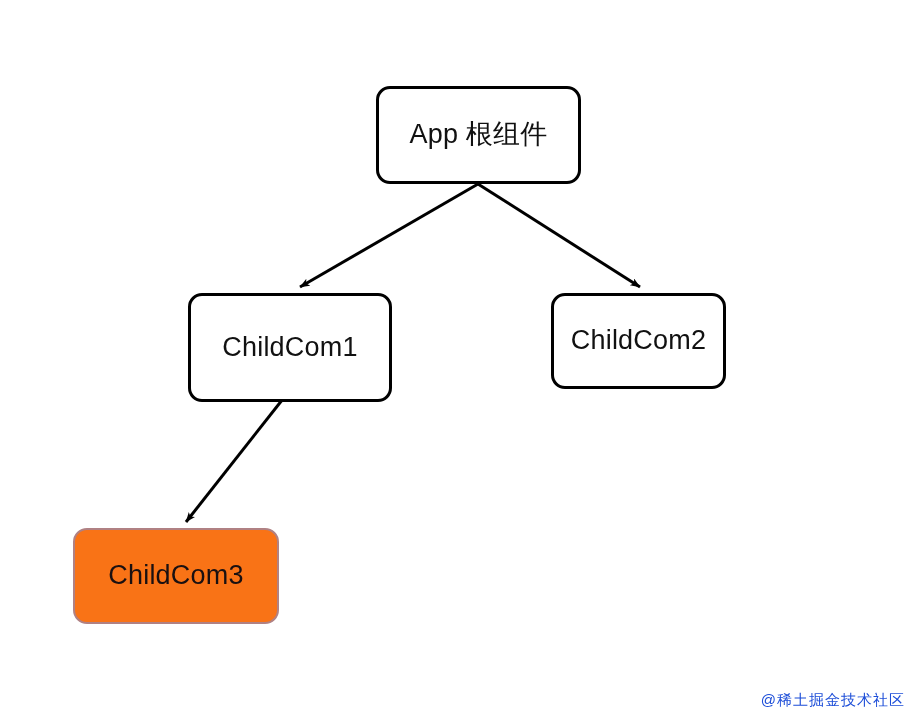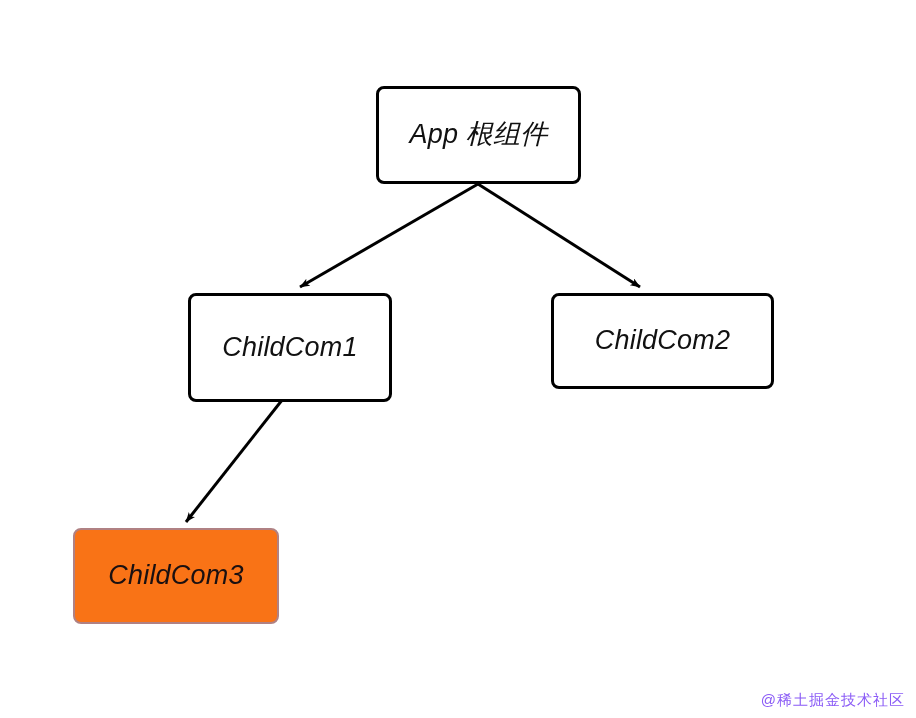--- a/index.html
+++ b/index.html
@@ -20,50 +20,49 @@
     left: 0;
     width: 916px;
     height: 718px;
   }
   .node-box {
     position: absolute;
     box-sizing: border-box;
     display: flex;
     align-items: center;
     justify-content: center;
-    border-radius: 8px;
+    border-radius: 14px;
     border: 3px solid #000000;
     background: #ffffff;
     color: #111111;
     font-size: 27px;
     line-height: 1.1;
     letter-spacing: 0.2px;
     white-space: nowrap;
     user-select: none;
-    font-style: italic;
   }
   .node-box.highlighted {
     background: #f97316;
     border-color: #b08183;
     border-width: 2px;
     color: #1a1011;
   }
   #node-app        { left: 376px; top: 86px;  width: 205px; height: 98px; }
   #node-child1     { left: 188px; top: 293px; width: 204px; height: 109px; justify-content: center; }
-  #node-child2     { left: 551px; top: 293px; width: 223px; height: 96px; }
+  #node-child2     { left: 551px; top: 293px; width: 175px; height: 96px; }
   #node-child3     { left: 73px;  top: 528px; width: 206px; height: 96px; }
   .node-label {
     pointer-events: none;
   }
   #watermark {
     position: absolute;
     right: 11px;
     bottom: 8px;
     font-size: 15px;
-    color: #8b5cf6;
+    color: #1d4ed8;
     letter-spacing: 1px;
     white-space: nowrap;
     user-select: none;
   }
 </style>
 </head>
 <body>
 
 <svg id="diagram-canvas" viewBox="0 0 916 718" width="916" height="718" xmlns="http://www.w3.org/2000/svg">
   <defs>

